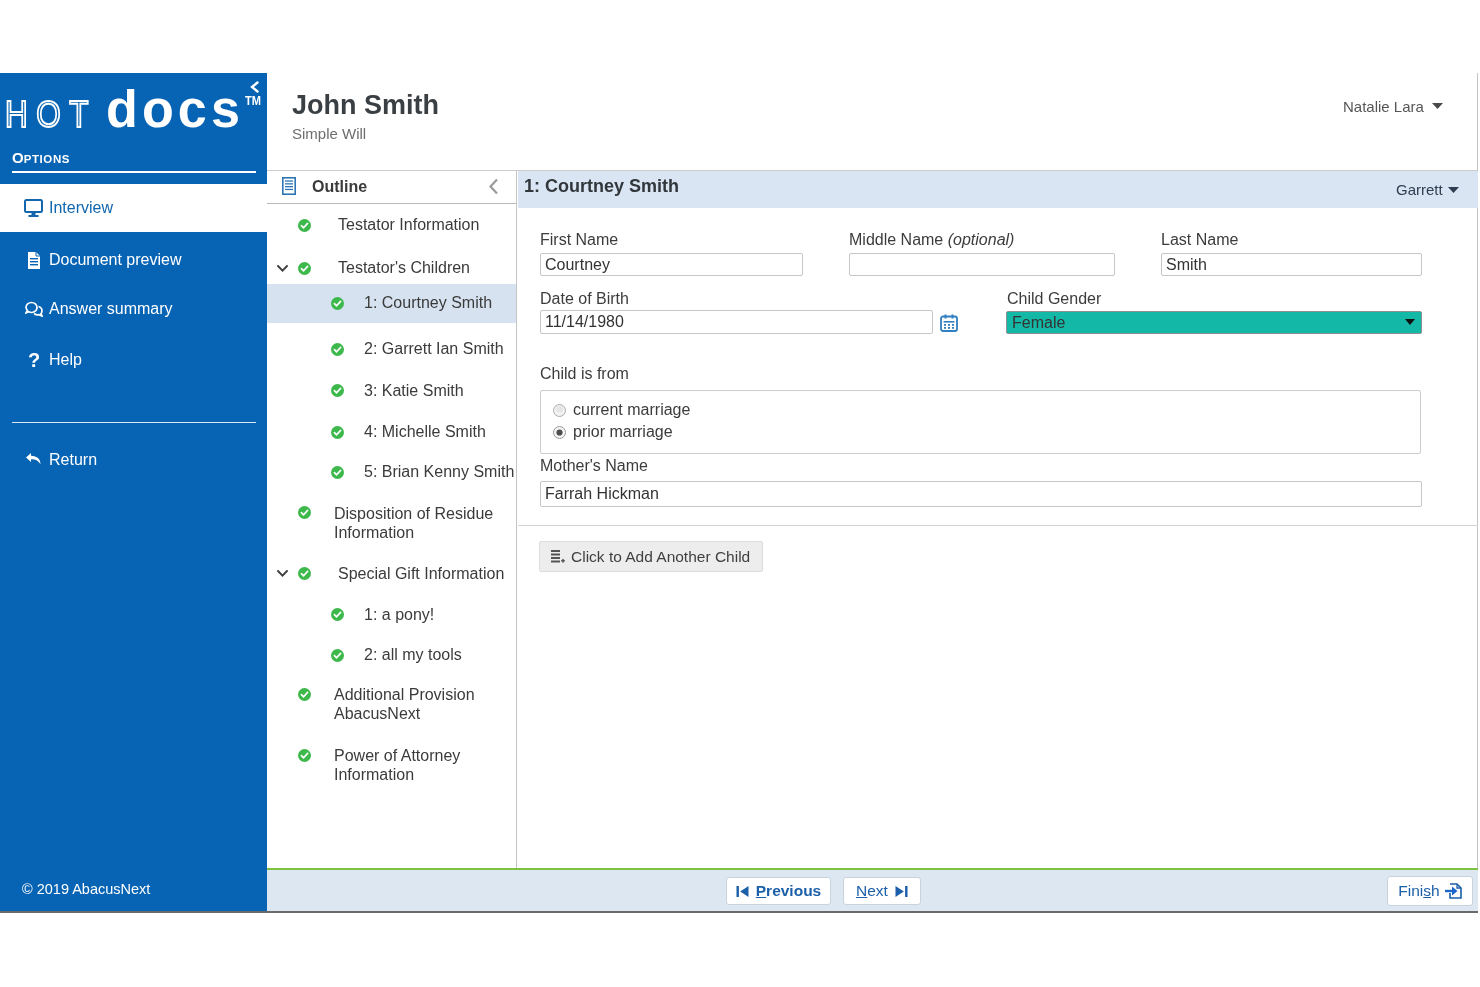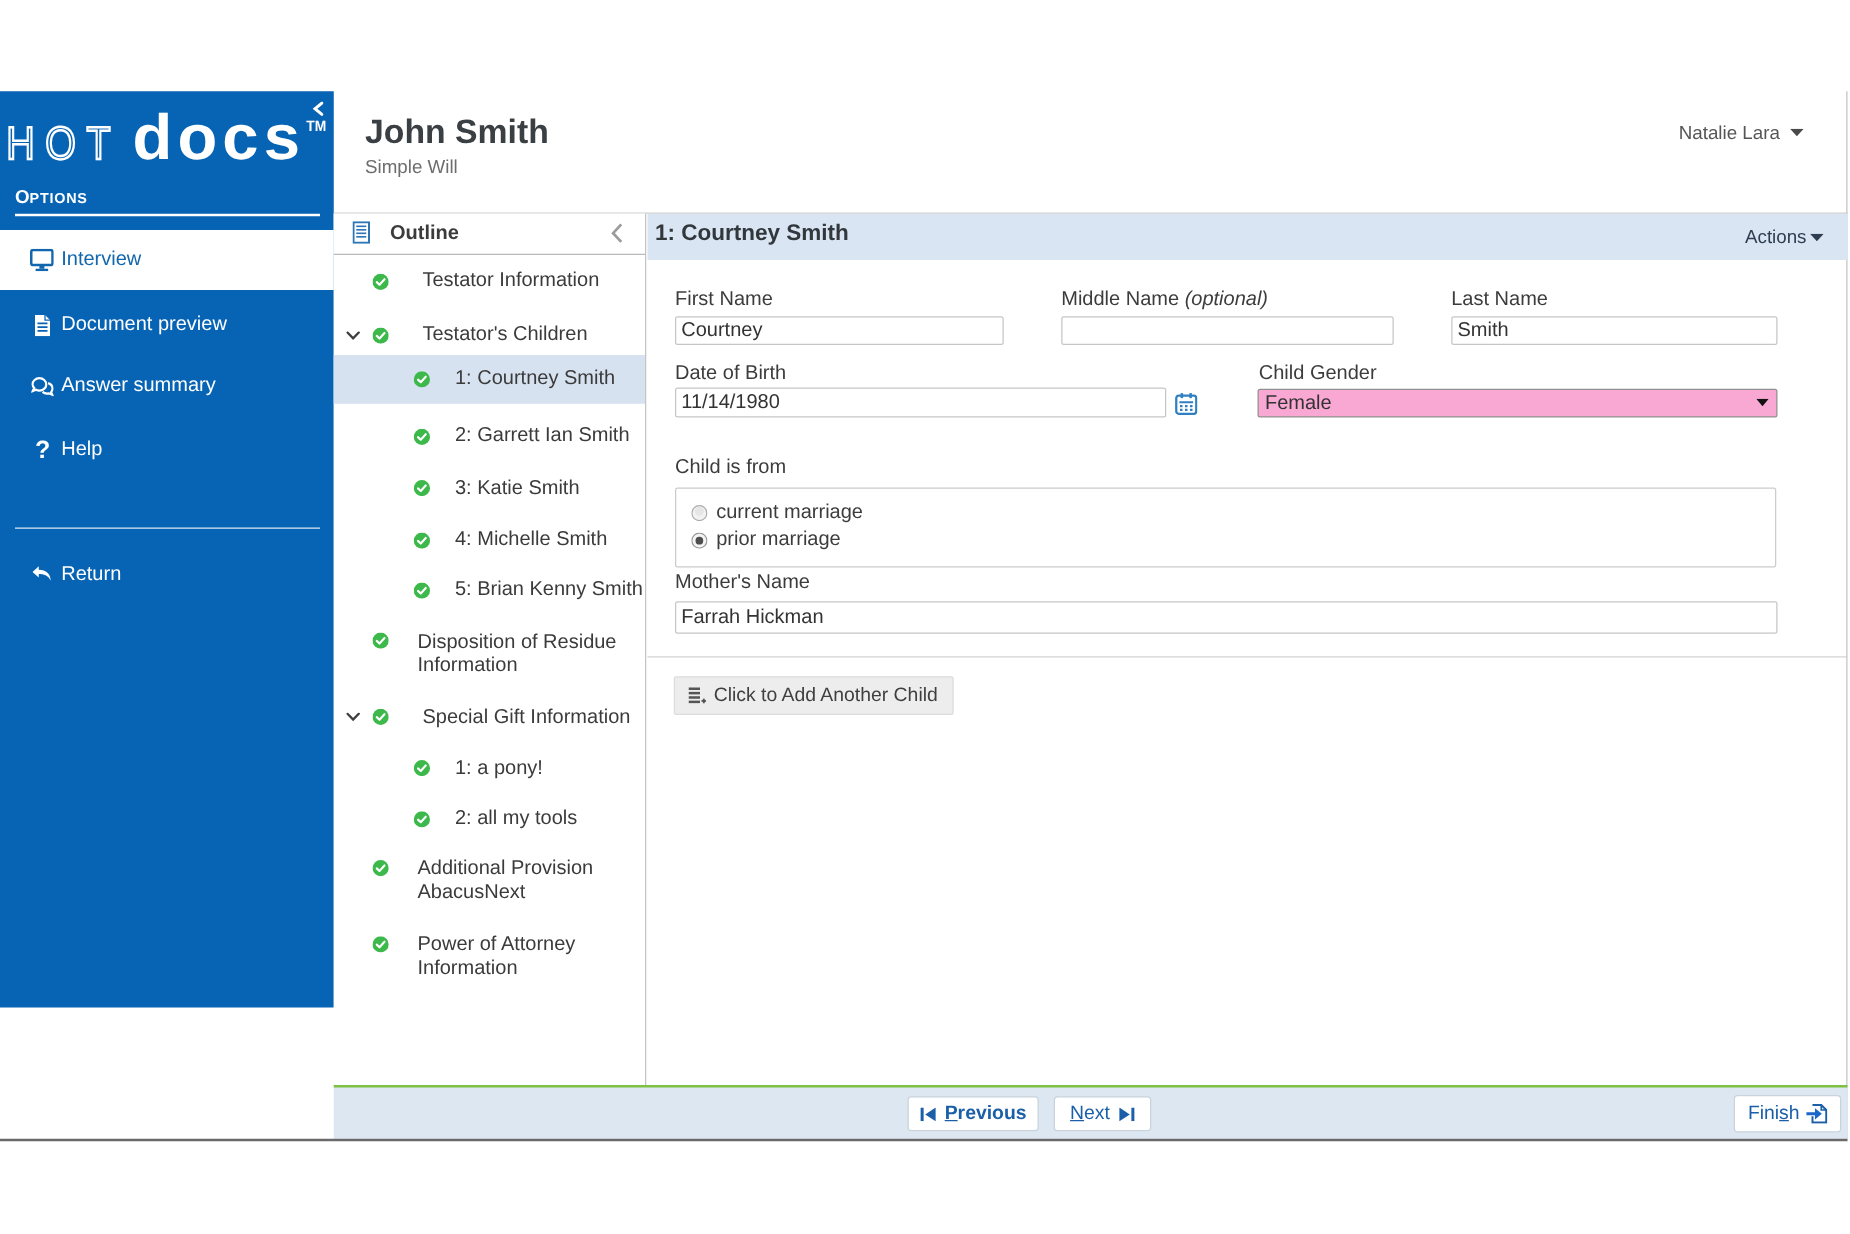--- a/index.html
+++ b/index.html
@@ -5,21 +5,21 @@
   * { margin:0; padding:0; box-sizing:border-box; }
   html,body { width:1480px; height:987px; background:#fff; font-family:"Liberation Sans", sans-serif; overflow:hidden; }
   .abs { position:absolute; }
   body { position:relative; }
   .lbl { position:absolute; font-size:16px; color:#3c3c3c; }
   .inp { position:absolute; background:#fff; border:1px solid #c6c6c6; border-radius:2px; font-size:16px; color:#333; line-height:21px; padding-left:4px; }
 </style>
 </head>
 <body>
 
-<div class="abs" id="sidebar" style="left:0;top:73px;width:267px;height:733px;background:#0763b3;">
+<div class="abs" id="sidebar" style="left:0;top:73px;width:267px;height:838px;background:#0763b3;">
 
   <svg class="abs" style="left:250px;top:8px;" width="9" height="12" viewBox="0 0 9 12">
       <path d="M7.5 1.5 L2 6 L7.5 10.5" stroke="#fff" stroke-width="2.4" fill="none" stroke-linecap="round"></path>
     </svg>
 
   <svg class="abs" style="left:0;top:0;" width="267" height="60" viewBox="0 0 267 60">
     <text x="5" y="54" font-size="37" fill="none" stroke="#fff" stroke-width="2" letter-spacing="10" textLength="92" lengthAdjust="spacingAndGlyphs" font-family="Liberation Sans">HOT</text>
     <text x="106" y="54" font-size="51" font-weight="bold" fill="#fff" letter-spacing="4" textLength="138" lengthAdjust="spacingAndGlyphs" font-family="Liberation Sans">docs</text>
     <text x="245" y="32" font-size="12" font-weight="bold" fill="#fff" font-family="Liberation Sans" textLength="16" lengthAdjust="spacingAndGlyphs">TM</text>
   </svg>
@@ -157,21 +157,21 @@
 <div class="abs" style="left:364px;top:463px;font-size:16px;color:#3b3b3b;">5: Brian Kenny Smith</div>
 <div class="abs" style="left:334px;top:504px;width:178px;line-height:19px;font-size:16px;color:#3b3b3b;">Disposition of Residue Information</div>
 <div class="abs" style="left:338px;top:565px;font-size:16px;color:#3b3b3b;">Special Gift Information</div>
 <div class="abs" style="left:364px;top:606px;font-size:16px;color:#3b3b3b;">1: a pony!</div>
 <div class="abs" style="left:364px;top:646px;font-size:16px;color:#3b3b3b;">2: all my tools</div>
 <div class="abs" style="left:334px;top:685px;width:178px;line-height:19px;font-size:16px;color:#3b3b3b;">Additional Provision AbacusNext</div>
 <div class="abs" style="left:334px;top:746px;width:178px;line-height:19px;font-size:16px;color:#3b3b3b;">Power of Attorney Information</div>
 
 <div class="abs" style="left:518px;top:171px;width:960px;height:37px;background:#d9e5f2;"></div>
 <div class="abs" style="left:524px;top:176px;font-size:18px;font-weight:bold;color:#32373c;">1: Courtney Smith</div>
-<div class="abs" style="left:1396px;top:181px;font-size:15px;color:#2e3d4f;">Actions</div>
+<div class="abs" style="left:1396px;top:181px;font-size:15px;color:#2e3d4f;">Garrett</div>
 <svg class="abs" style="left:1448px;top:187px;" width="11" height="6" viewBox="0 0 11 6">
     <path d="M0 0 H11 L5.5 6 Z" fill="#2e3d4f"></path>
   </svg>
 
 <div class="lbl" style="left:540px;top:231px;">First Name</div>
 <div class="lbl" style="left:849px;top:231px;">Middle Name <i>(optional)</i></div>
 <div class="lbl" style="left:1161px;top:231px;">Last Name</div>
 <div class="inp" style="left:540px;top:253px;width:263px;height:23px;">Courtney</div>
 <div class="inp" style="left:849px;top:253px;width:266px;height:23px;"></div>
 <div class="inp" style="left:1161px;top:253px;width:261px;height:23px;">Smith</div>
@@ -184,21 +184,21 @@
   <rect x="4.5" y="0.5" width="2" height="4" fill="#2f7fc1"></rect>
     <rect x="11.5" y="0.5" width="2" height="4" fill="#2f7fc1"></rect>
   <rect x="3.5" y="7" width="11" height="1.6" fill="#2f7fc1"></rect>
   <rect x="4" y="10" width="2" height="1.8" fill="#2f7fc1"></rect>
     <rect x="8" y="10" width="2" height="1.8" fill="#2f7fc1"></rect>
     <rect x="12" y="10" width="2" height="1.8" fill="#2f7fc1"></rect>
   <rect x="4" y="13" width="2" height="1.8" fill="#2f7fc1"></rect>
     <rect x="8" y="13" width="2" height="1.8" fill="#2f7fc1"></rect>
     <rect x="12" y="13" width="2" height="1.8" fill="#2f7fc1"></rect>
 </svg>
-<div class="abs" style="left:1006px;top:311px;width:416px;height:23px;background:#f9a8d4;border:1px solid #909090;border-radius:2px;font-size:16px;color:#333;line-height:21px;padding-left:5px;">Female</div>
+<div class="abs" style="left:1006px;top:311px;width:416px;height:23px;background:#14b8a6;border:1px solid #909090;border-radius:2px;font-size:16px;color:#333;line-height:21px;padding-left:5px;">Female</div>
 <svg class="abs" style="left:1405px;top:319px;" width="10" height="6" viewBox="0 0 10 6">
     <path d="M0 0 H10 L5 6 Z" fill="#111"></path>
   </svg>
 
 <div class="lbl" style="left:540px;top:365px;">Child is from</div>
 <div class="abs" style="left:540px;top:390px;width:881px;height:64px;border:1px solid #cccccc;border-radius:2px;background:#fff;"></div>
 <svg class="abs" style="left:553px;top:404px;" width="13" height="13" viewBox="0 0 13 13">
   <circle cx="6.5" cy="6.5" r="6" fill="#f2f2f2" stroke="#ababab" stroke-width="1"></circle>
   <circle cx="6.5" cy="5" r="3.6" fill="#e6e6e6"></circle>
 </svg>

